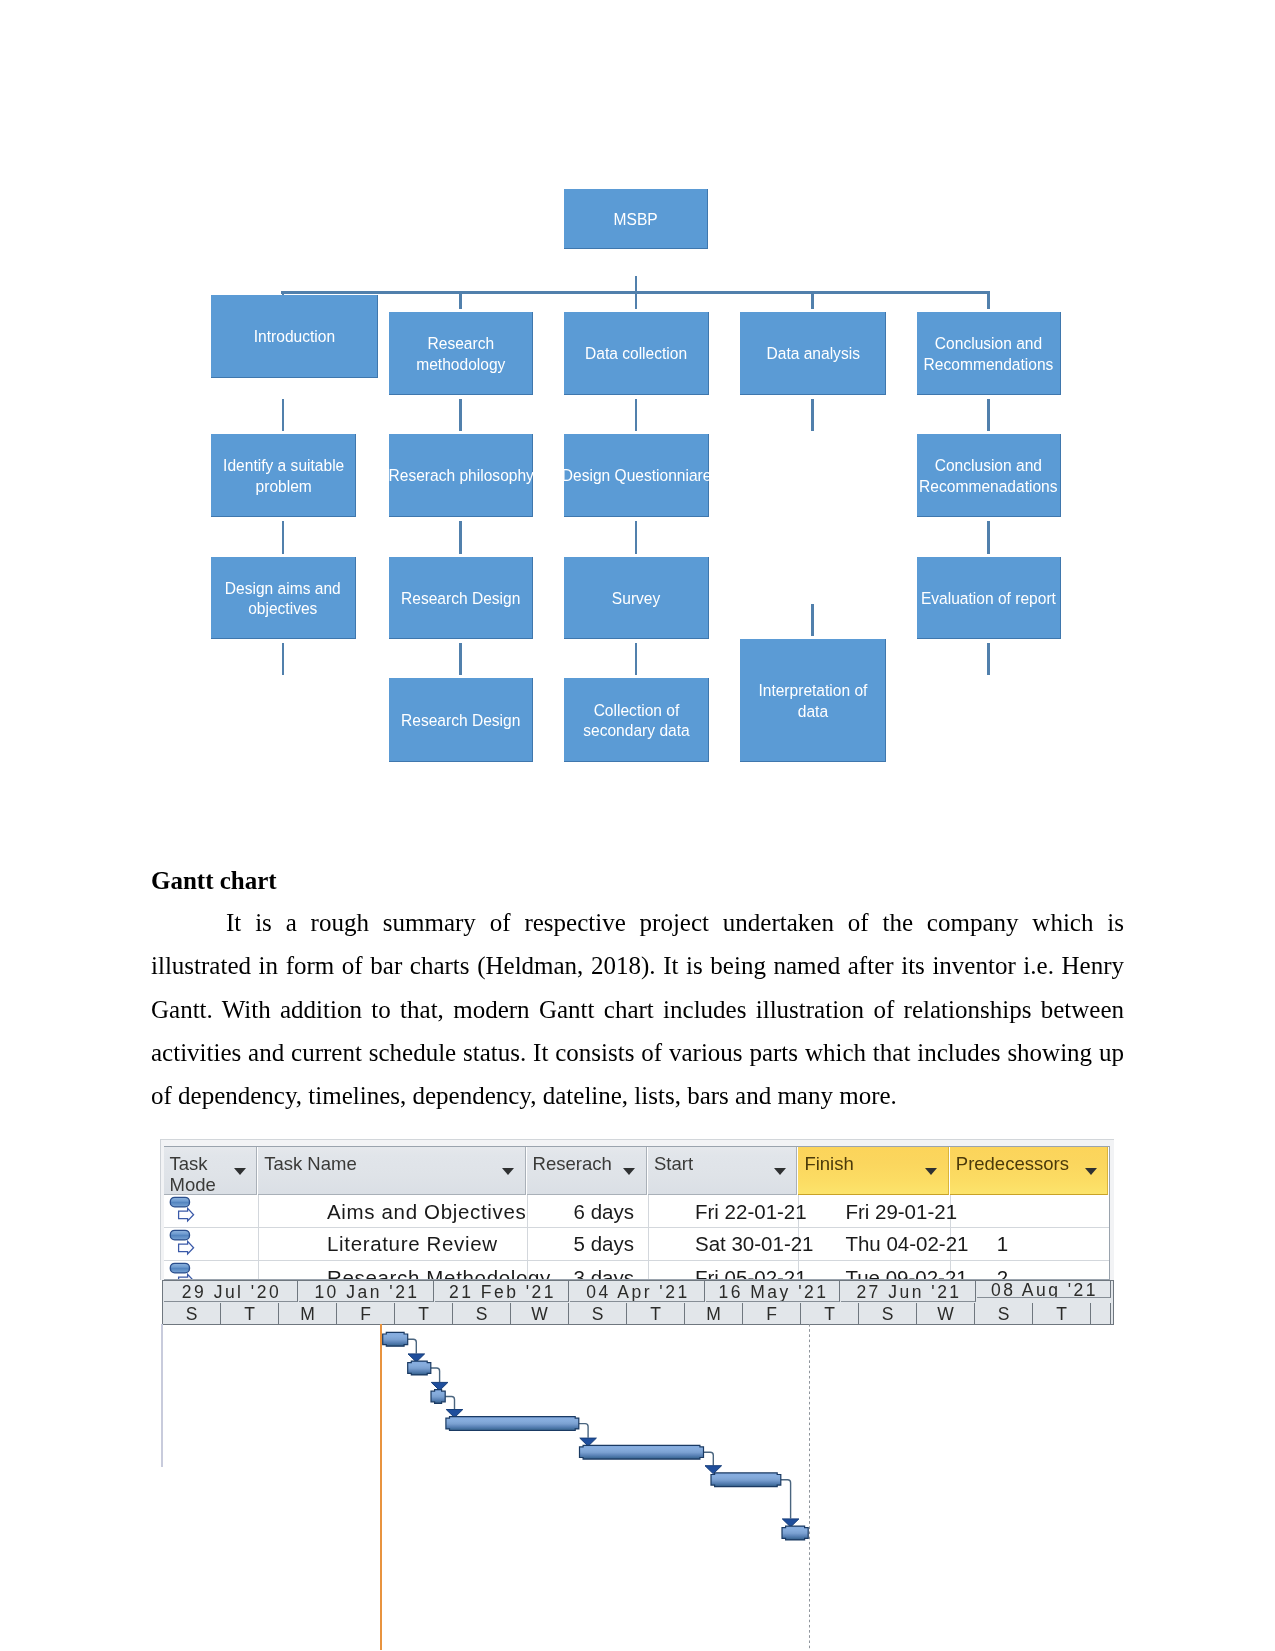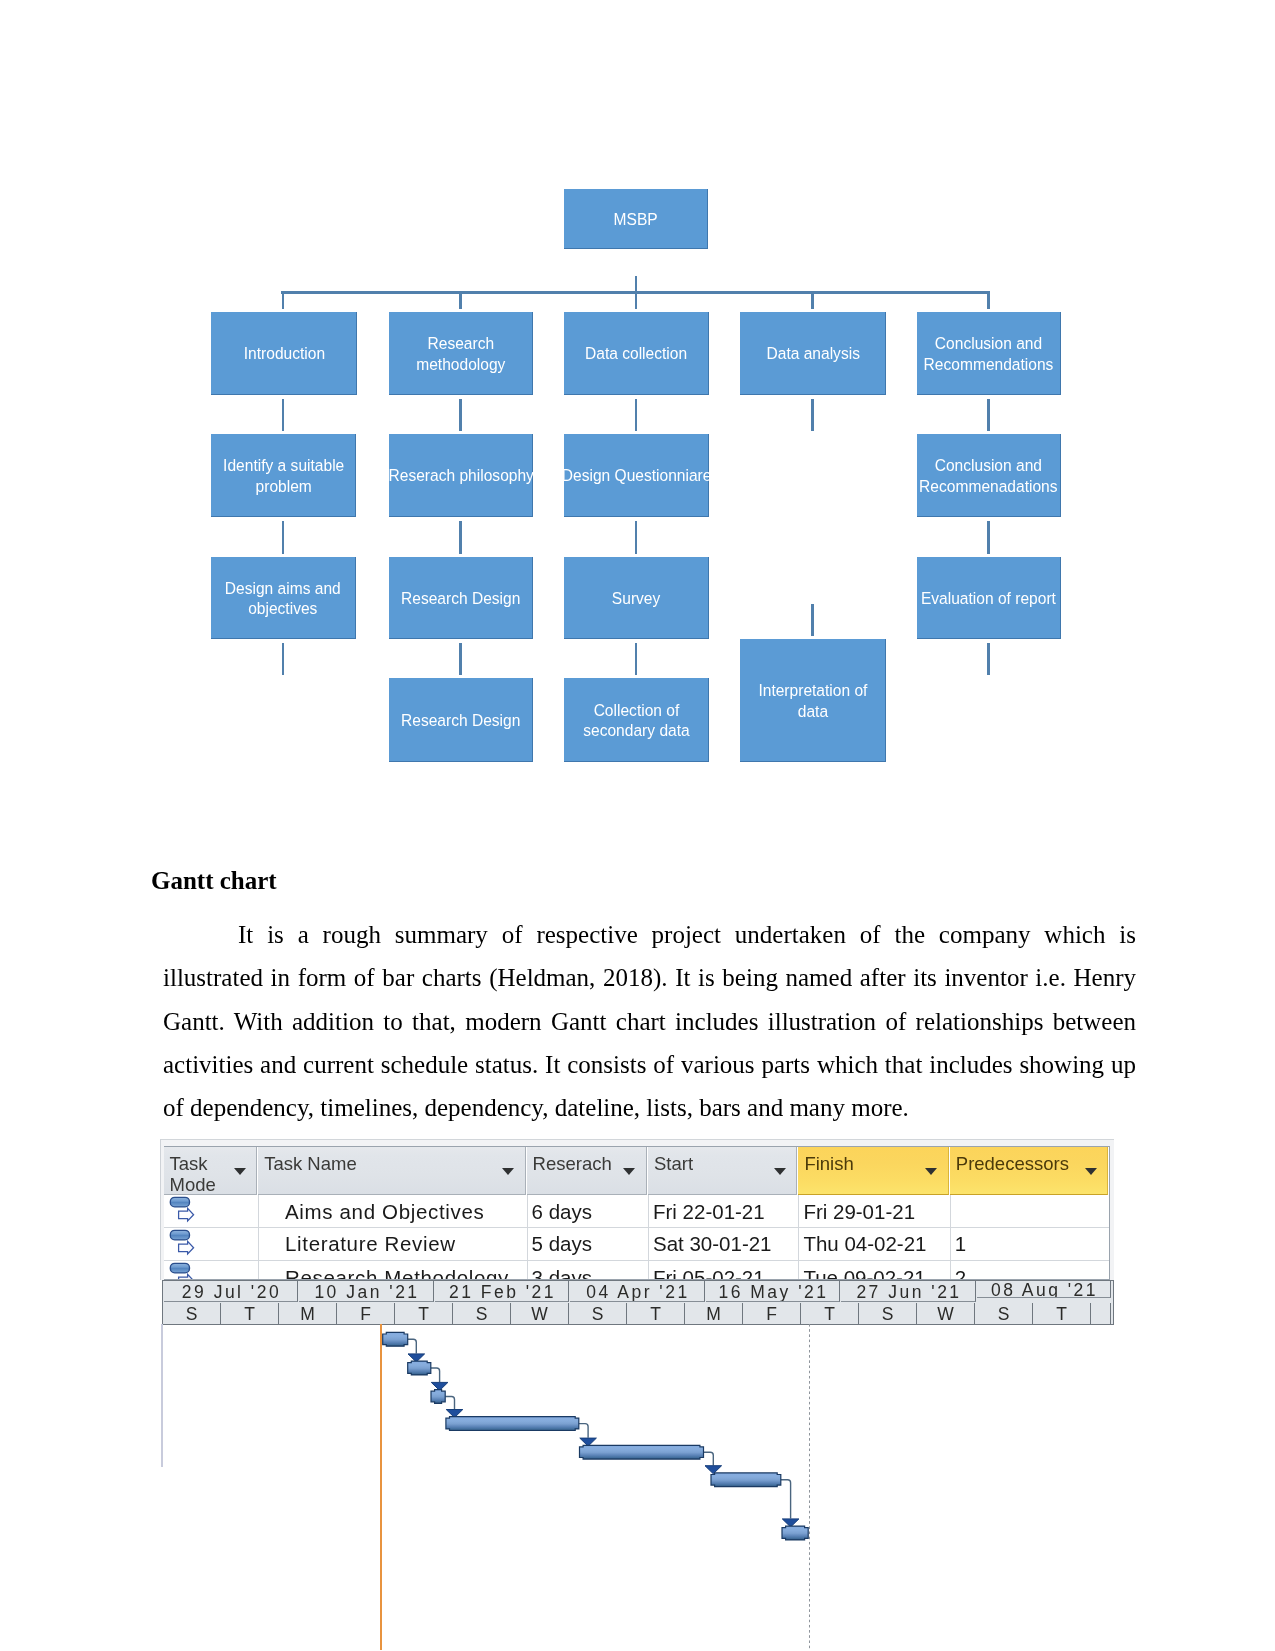--- a/index.html
+++ b/index.html
@@ -14,21 +14,21 @@
         box-sizing:border-box;
         box-shadow:inset -1px -1px 0 rgba(40,90,140,.55);}
   .node > span{font-family:"Liberation Sans",sans-serif;font-size:17.4px;
         color:#ffffff;text-align:center;line-height:20.5px;white-space:pre;
         display:block;transform:scaleX(0.895);transform-origin:center center;}
   .conn{position:absolute;background:#5180AC;}
 
   
   #textblock{position:absolute;left:151px;top:861px;width:973px;}
   h2.head{font-size:25px;font-weight:bold;margin:0;line-height:30px;position:absolute;top:5px;left:0;}
-  p.para{font-size:25px;margin:12px;line-height:43.3px;text-align:justify;
+  p.para{font-size:25px;margin:0;line-height:43.3px;text-align:justify;
          text-indent:75px;position:absolute;top:40px;left:0;width:973px;}
 
   
   
   #gantt{position:absolute;left:0;top:0;width:1275px;height:1651px;
          font-family:"Liberation Sans",sans-serif;}
   .g-outer{position:absolute;box-sizing:border-box;background:#F2F3F5;
            border-top:1px solid #D2D6DA;border-left:1px solid #CED2D7;}
   .g-frame{position:absolute;box-sizing:border-box;border:1px solid #9AA3AD;
            background:#ffffff;}
@@ -40,21 +40,21 @@
            border-right:1px solid #D9B43A;border-bottom:1px solid #C9A227;color:#4B3A0A;}
   .g-hd-lbl{position:absolute;left:6px;top:6px;line-height:21px;width:calc(100% - 30px);
             display:block;}
   .g-caret{position:absolute;right:10.5px;top:20.6px;width:0;height:0;
            border-left:6px solid transparent;border-right:6px solid transparent;
            border-top:7.6px solid #2F3132;}
   .g-row{position:absolute;box-sizing:border-box;background:#ffffff;
          border-bottom:1px solid #D3D7DC;}
   .g-vsep{position:absolute;width:1px;background:#D3D7DC;}
   .g-cell{position:absolute;display:flex;align-items:center;font-size:20.5px;
-          color:#1A1A1A;overflow:hidden;white-space:nowrap;}
+          color:#1A1A1A;overflow:hidden;white-space:nowrap;margin-left:42px;}
   .g-cell[data-name^="gantt-cell-name"]{letter-spacing:.66px;}
   .tm-icon{position:absolute;}
   .g-clip{position:absolute;overflow:hidden;}
   .tl-frame{position:absolute;box-sizing:border-box;border:1.4px solid #6F777F;
             background:#E2E6EA;}
   .tl1,.tl2{position:absolute;box-sizing:border-box;
             background:#E2E6EA;border-right:1.4px solid #6F777F;
             display:flex;align-items:center;justify-content:center;
             font-size:17.5px;color:#2B2B29;overflow:hidden;white-space:nowrap;}
   .tl1{border-bottom:1.2px solid #868E96;}
@@ -73,21 +73,21 @@
 <div class="page" data-name="document-page">
   <div id="diagram" data-name="hierarchy-diagram">
 
   <div class="node" data-name="node-msbp" style="left:563.5px;top:189px;width:144px;height:60px">
         <span data-name="node-msbp-label">MSBP</span>
       </div>
   <div class="conn" data-name="connector-root-stem" style="left:634.5px;top:276.0px;width:2.8px;height:20.2px"></div>
   <div class="conn" data-name="connector-horizontal-bus" style="left:281.4px;top:291px;width:708.5px;height:3.2px"></div>
 
   <div class="conn" data-name="connector-branch-drop-0" style="left:281.5px;top:291px;width:2.8px;height:18px"></div>
-  <div class="node" data-name="node-branch-0" style="left:211px;top:312px;width:146px;height:83px">
+  <div class="node" data-name="node-branch-0" style="left:211px;top:295px;width:167px;height:83px">
         <span data-name="node-branch-0-label">Introduction</span>
       </div>
   <div class="conn" data-name="connector-child-0-0" style="left:281.5px;top:398.5px;width:2.8px;height:32.0px"></div>
   <div class="node" data-name="node-child-0-0" style="left:211px;top:434px;width:144.5px;height:83px">
         <span data-name="node-child-0-0-label">Identify a suitable
 problem</span>
       </div>
   <div class="conn" data-name="connector-child-0-1" style="left:281.5px;top:520.5px;width:2.8px;height:33.0px"></div>
   <div class="node" data-name="node-child-0-1" style="left:211px;top:557px;width:144.5px;height:82px">
         <span data-name="node-child-0-1-label">Design aims and

